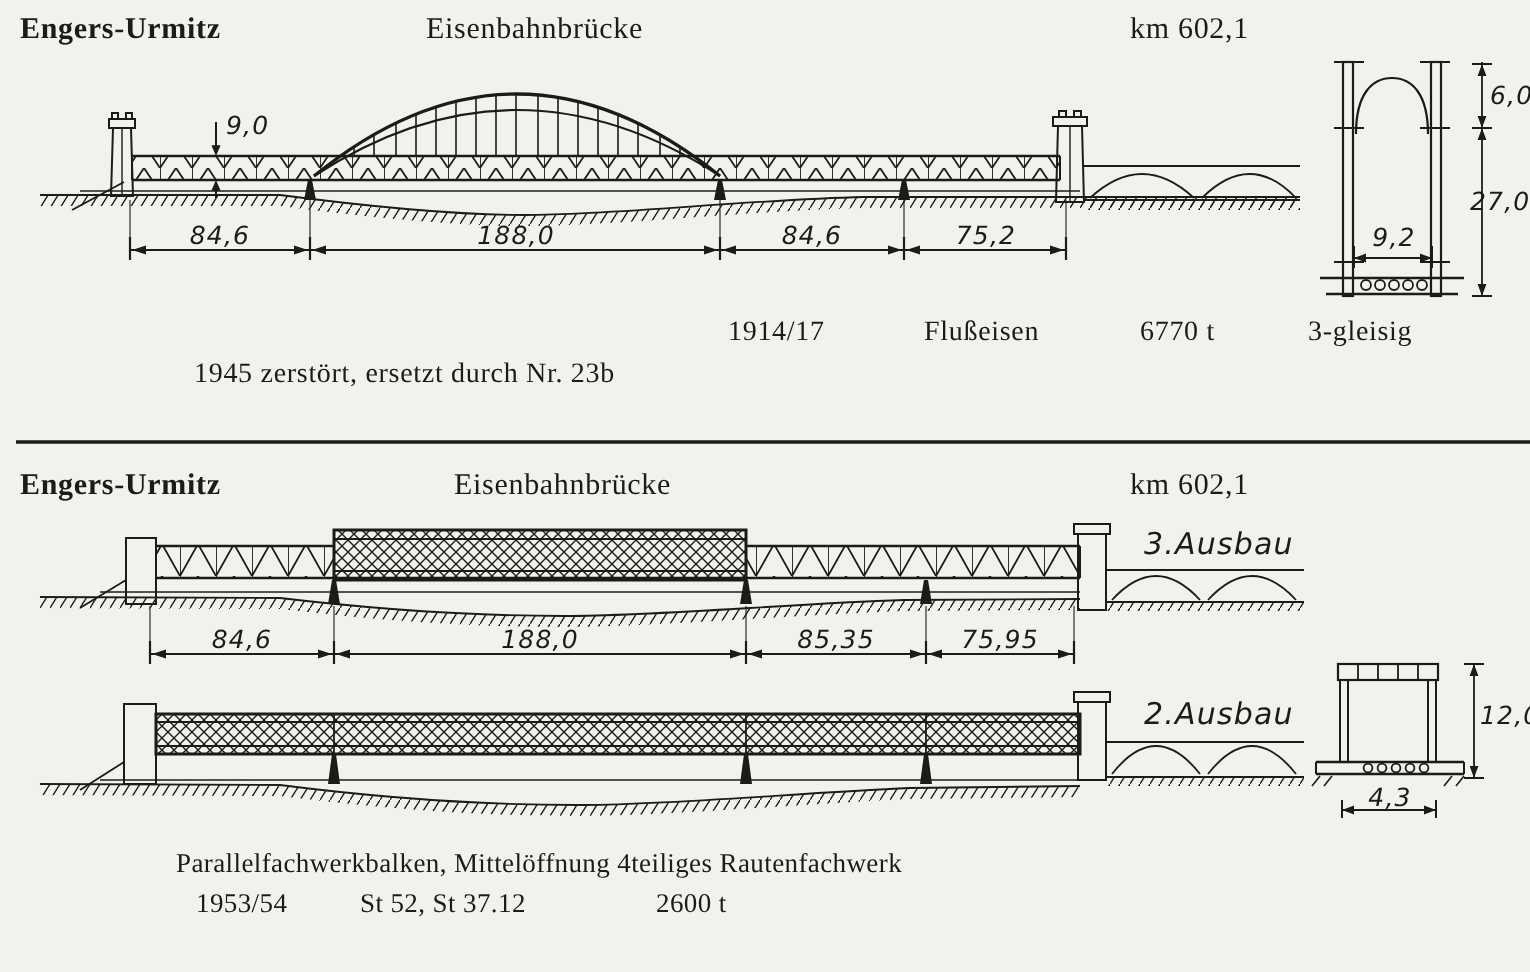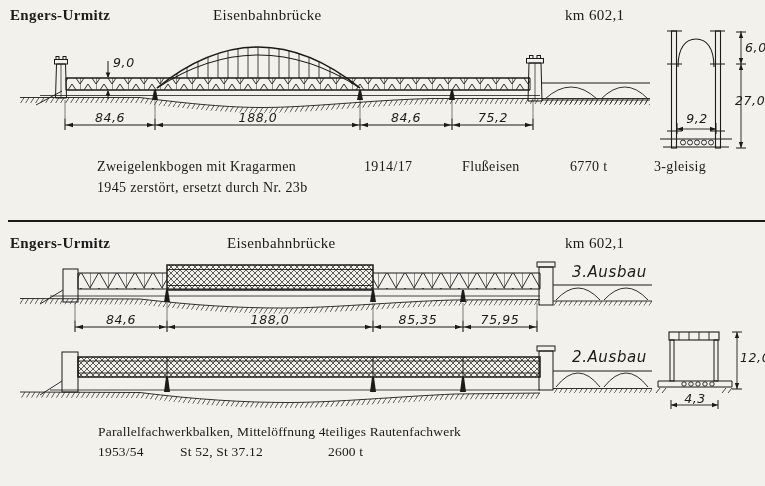--- a/index.html
+++ b/index.html
@@ -317,21 +317,20 @@
   <div class="dim dimL" style="left:113px;top:55px">9,0</div>
   <div class="dim" style="left:110px;top:110px">84,6</div>
   <div class="dim" style="left:258px;top:110px">188,0</div>
   <div class="dim" style="left:406px;top:110px">84,6</div>
   <div class="dim" style="left:493px;top:110px">75,2</div>
 
   <div class="dim dimL" style="left:745px;top:40px">6,0</div>
   <div class="dim dimL" style="left:735px;top:93px">27,0</div>
   <div class="dim" style="left:697px;top:111px">9,2</div>
 
-  <div class="lbl" style="left:97px;top:159px">Zweigelenkbogen mit Kragarmen</div>
   <div class="lbl" style="left:364px;top:159px">1914/17</div>
   <div class="lbl" style="left:462px;top:159px">Flußeisen</div>
   <div class="lbl" style="left:570px;top:159px">6770 t</div>
   <div class="lbl" style="left:654px;top:159px">3-gleisig</div>
   <div class="lbl" style="left:97px;top:180px">1945 zerstört, ersetzt durch Nr. 23b</div>
 
   <div class="lbl hdr b" style="left:10px;top:235px">Engers-Urmitz</div>
   <div class="lbl hdr" style="left:227px;top:235px">Eisenbahnbrücke</div>
   <div class="lbl hdr" style="left:565px;top:235px">km 602,1</div>
 
@@ -339,18 +338,18 @@
   <div class="scriptlbl" style="left:572px;top:348px">2.Ausbau</div>
 
   <div class="dim" style="left:121px;top:312px">84,6</div>
   <div class="dim" style="left:270px;top:312px">188,0</div>
   <div class="dim" style="left:418px;top:312px">85,35</div>
   <div class="dim" style="left:500px;top:312px">75,95</div>
 
   <div class="dim dimL" style="left:740px;top:350px">12,0</div>
   <div class="dim" style="left:695px;top:391px">4,3</div>
 
-  <div class="lbl cap" style="left:98px;top:425px">Parallelfachwerkbalken, Mittelöffnung 4teiliges Rautenfachwerk</div>
+  <div class="lbl cap" style="left:88px;top:425px">Parallelfachwerkbalken, Mittelöffnung 4teiliges Rautenfachwerk</div>
   <div class="lbl cap" style="left:98px;top:445px">1953/54</div>
   <div class="lbl cap" style="left:180px;top:445px">St 52, St 37.12</div>
   <div class="lbl cap" style="left:328px;top:445px">2600 t</div>
 
 </div>
 
 </body></html>

